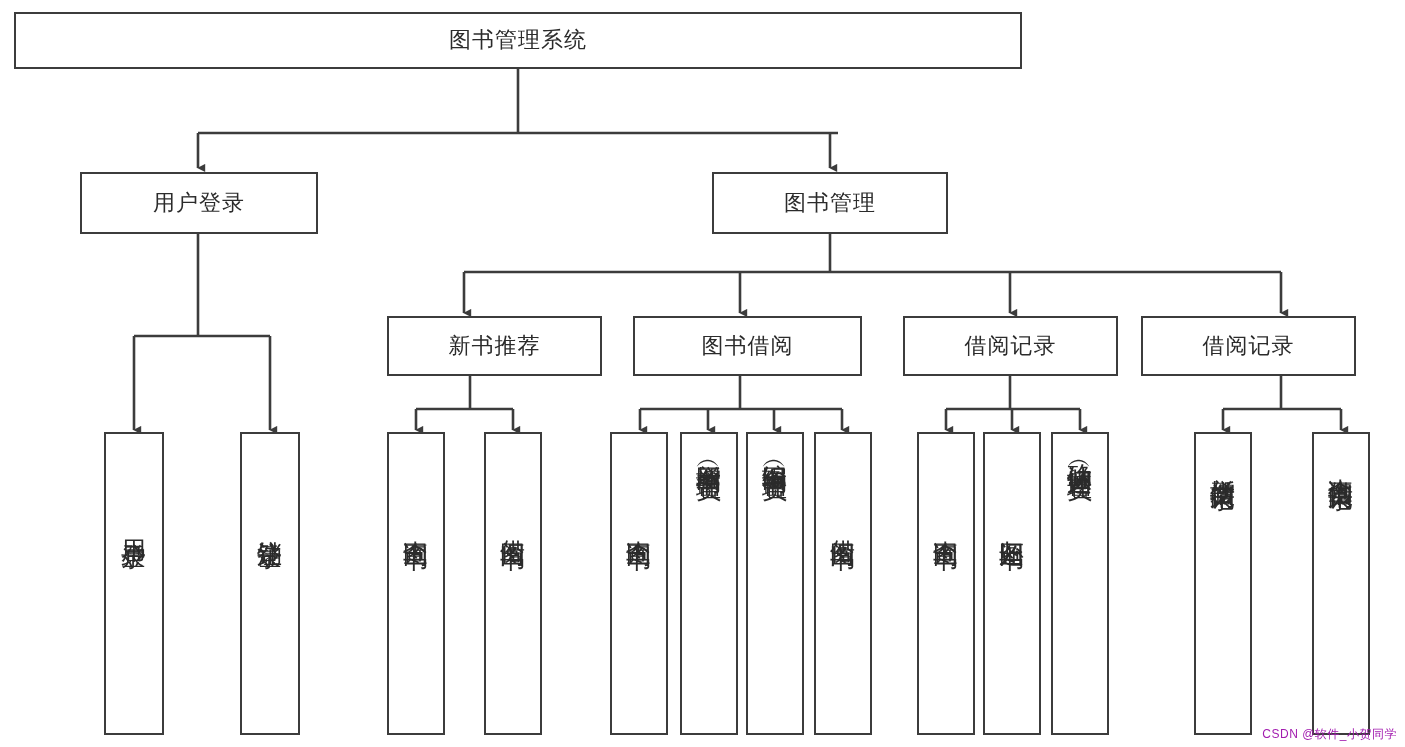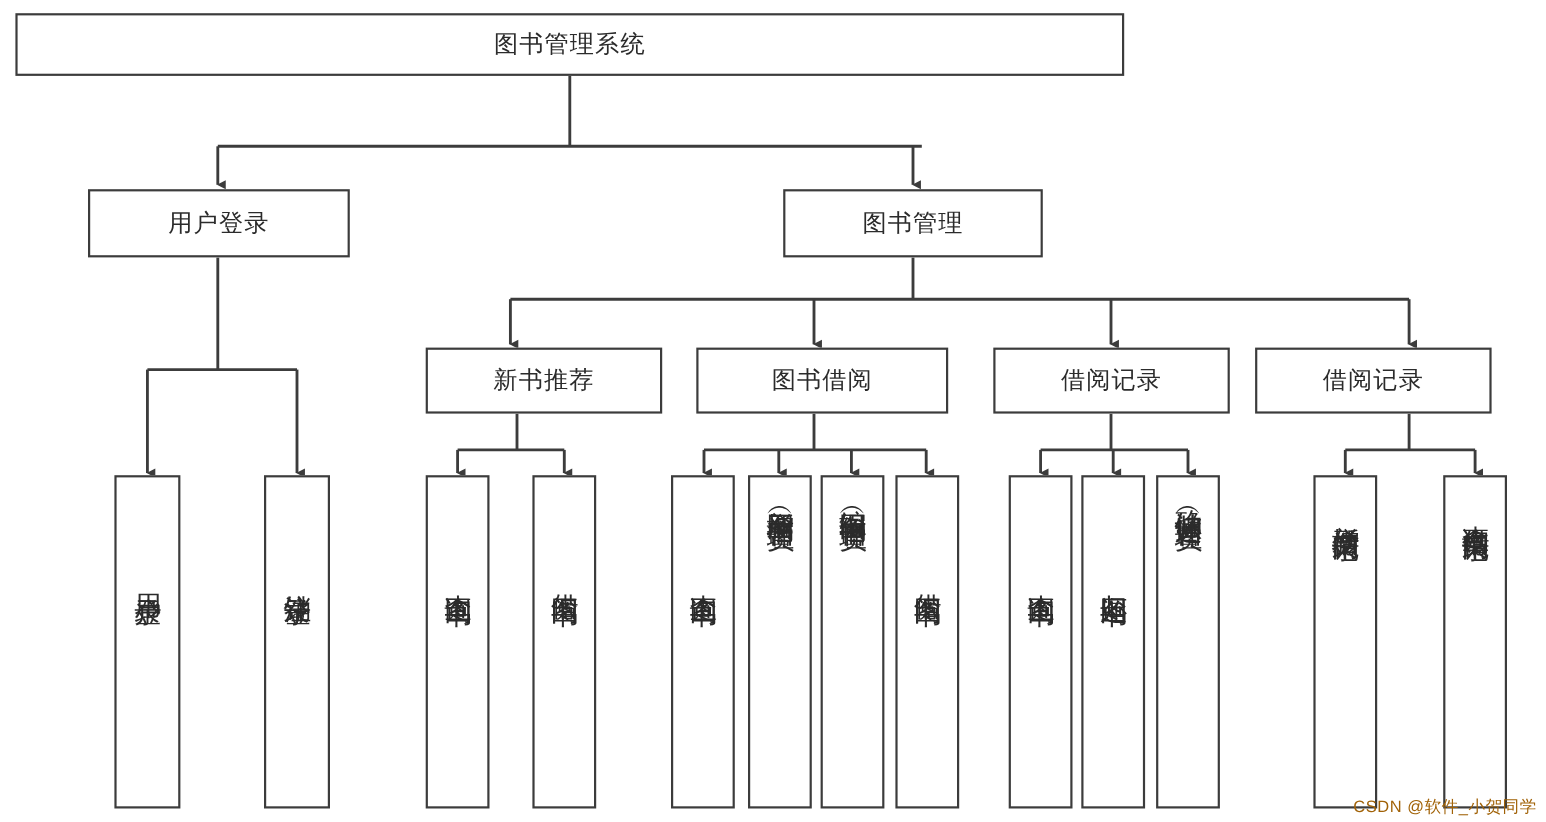--- a/index.html
+++ b/index.html
@@ -60,22 +60,22 @@
     display: block;
   }
   .node.v.tall .label  { margin-top: 10px; }
   .node.v.deep .label  { margin-top: 24px; }
   .node.v.short .label { margin-top: 86px; }
 
   #watermark {
     position: absolute;
     right: 8px;
     bottom: 4px;
-    font-size: 15px;
-    color: #a16207;
+    font-size: 12px;
+    color: #a21caf;
     white-space: nowrap;
     letter-spacing: 0.5px;
   }
 </style>
 </head>
 <body>
 
 <div id="canvas">
 
   <svg id="edges" viewBox="0 0 1405 747" xmlns="http://www.w3.org/2000/svg">

